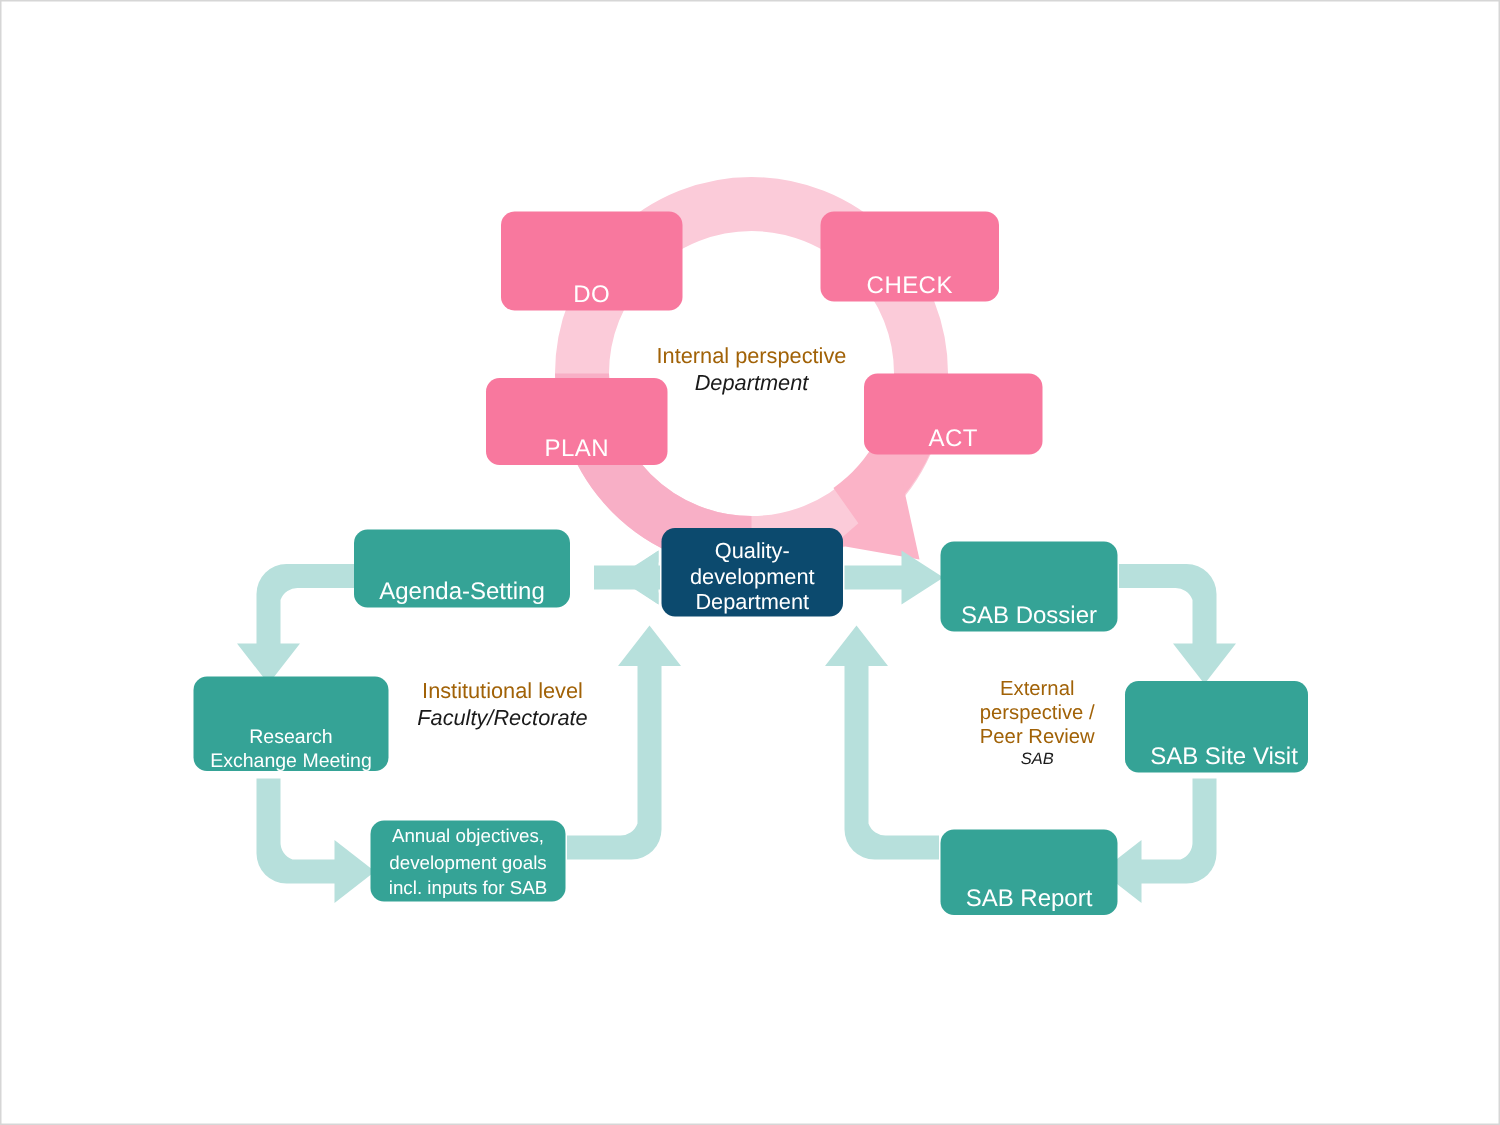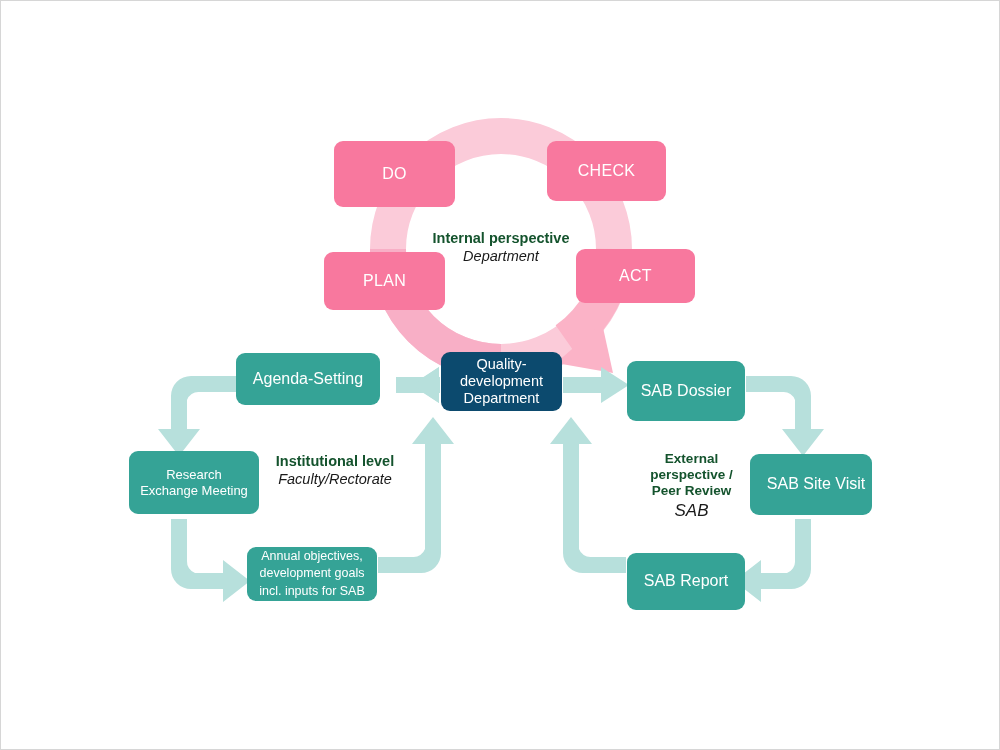--- a/index.html
+++ b/index.html
@@ -23,21 +23,21 @@
     position: absolute;
     left: 0;
     top: 0;
     width: 1000px;
     height: 750px;
     pointer-events: none;
   }
   .node {
     position: absolute;
     display: flex;
-    align-items: center;
+    align-items: flex-end;
     justify-content: center;
     text-align: center;
     color: #ffffff;
     border-radius: 9px;
     box-sizing: border-box;
     line-height: 1.18;
     z-index: 5;
   }
   .node-pink   { background: #f8789e; }
   .node-teal   { background: #35a396; }
@@ -49,34 +49,34 @@
   .lbl-teal-sm{ font-size: 13px; }
   .lbl-teal-xs{ font-size: 12.5px; line-height: 1.38; }
 
   .caption {
     position: absolute;
     text-align: center;
     z-index: 6;
   }
   .caption .cap-main {
     display: block;
-    color: #14532d;
-    font-weight: bold;
+    color: #a16207;
+    font-weight: normal;
     font-size: 14.5px;
     line-height: 1.2;
   }
   .caption .cap-sub {
     display: block;
     color: #1a1a1a;
     font-style: italic;
     font-size: 14.5px;
     line-height: 1.25;
   }
   .caption.narrow .cap-main { font-size: 13.5px; }
-  .caption.narrow .cap-sub  { font-size: 17px; }
+  .caption.narrow .cap-sub  { font-size: 11px; }
 </style>
 </head>
 <body>
 
 <div id="canvas">
 
   <svg id="arrow-layer" viewBox="0 0 1000 750" width="1000" height="750" xmlns="http://www.w3.org/2000/svg">
 
     <g>
 

